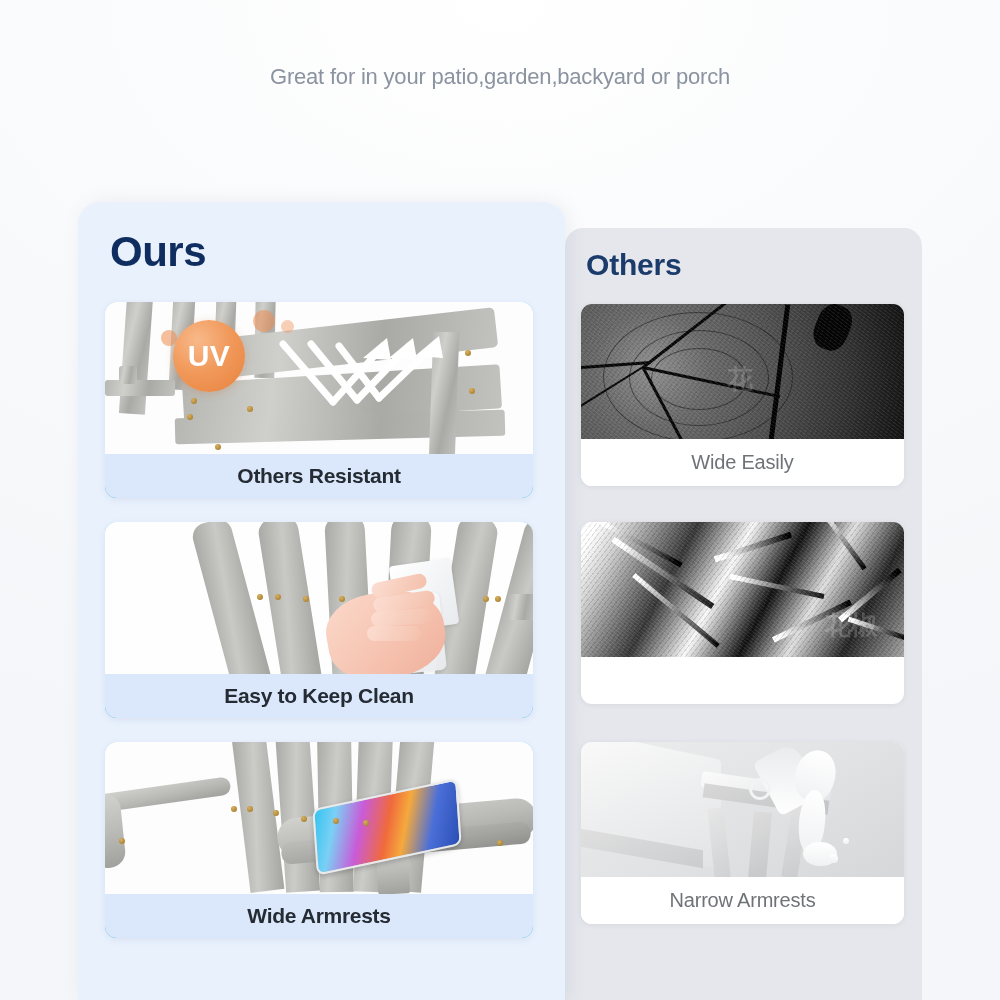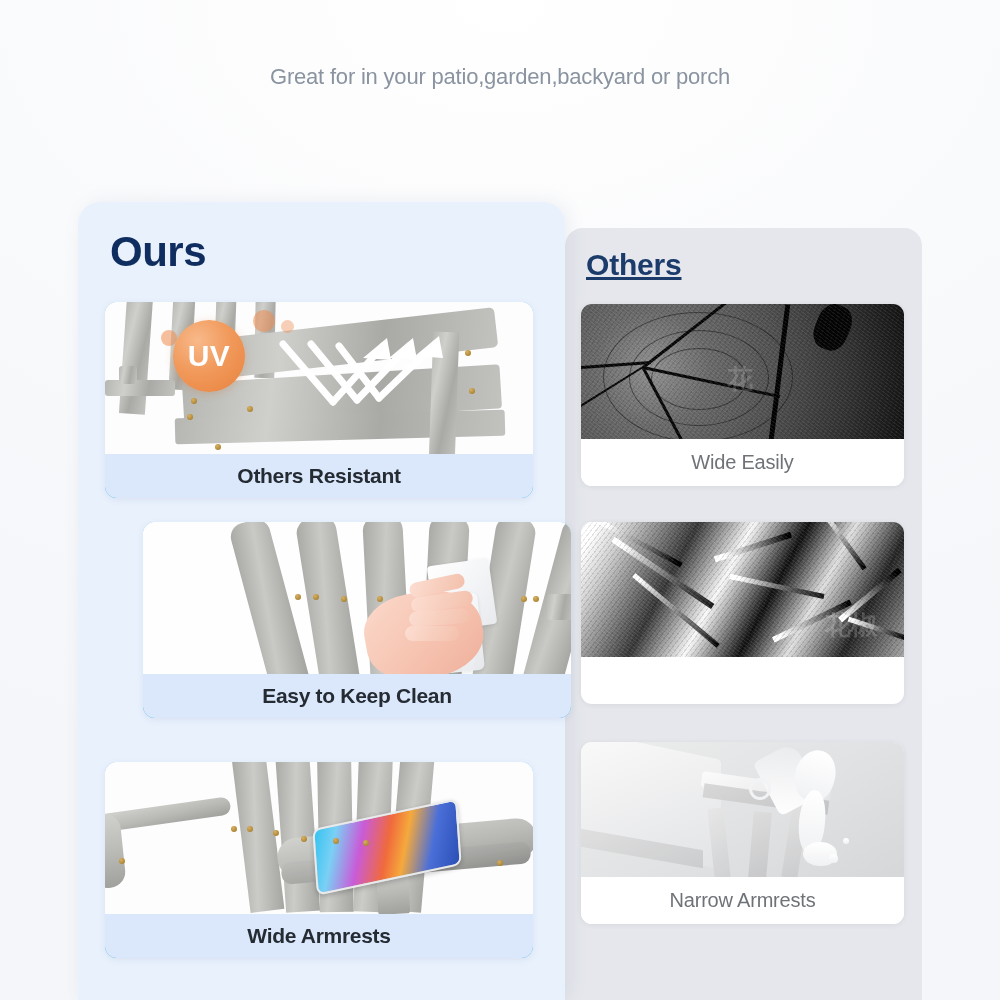--- a/index.html
+++ b/index.html
@@ -83,40 +83,39 @@
   }
   .panel-title-others {
     position: absolute;
     left: 586px;
     top: 248px;
     font-size: 30px;
     font-weight: 600;
     color: #1b3b6b;
     letter-spacing: -0.2px;
     z-index: 6;
-    text-decoration: underline;
   }
 
   
   .card {
     position: absolute;
     overflow: hidden;
     z-index: 7;
   }
   .card-ours {
     left: 105px;
     width: 428px;
     height: 196px;
     border-radius: 12px;
     background: #0ea5e9;
     box-shadow: 0 2px 7px rgba(80,100,140,0.10);
   }
   .card-ours.r1 { top: 302px; }
-  .card-ours.r2 { top: 522px; margin-left: 38px; }
-  .card-ours.r3 { top: 762px; }
+  .card-ours.r2 { top: 522px; }
+  .card-ours.r3 { top: 742px; }
 
   .card-others {
     left: 581px;
     width: 323px;
     height: 182px;
     border-radius: 11px;
     background: #ffffff;
     box-shadow: 0 1px 5px rgba(90,95,110,0.10);
   }
   .card-others.r1 { top: 304px; }

